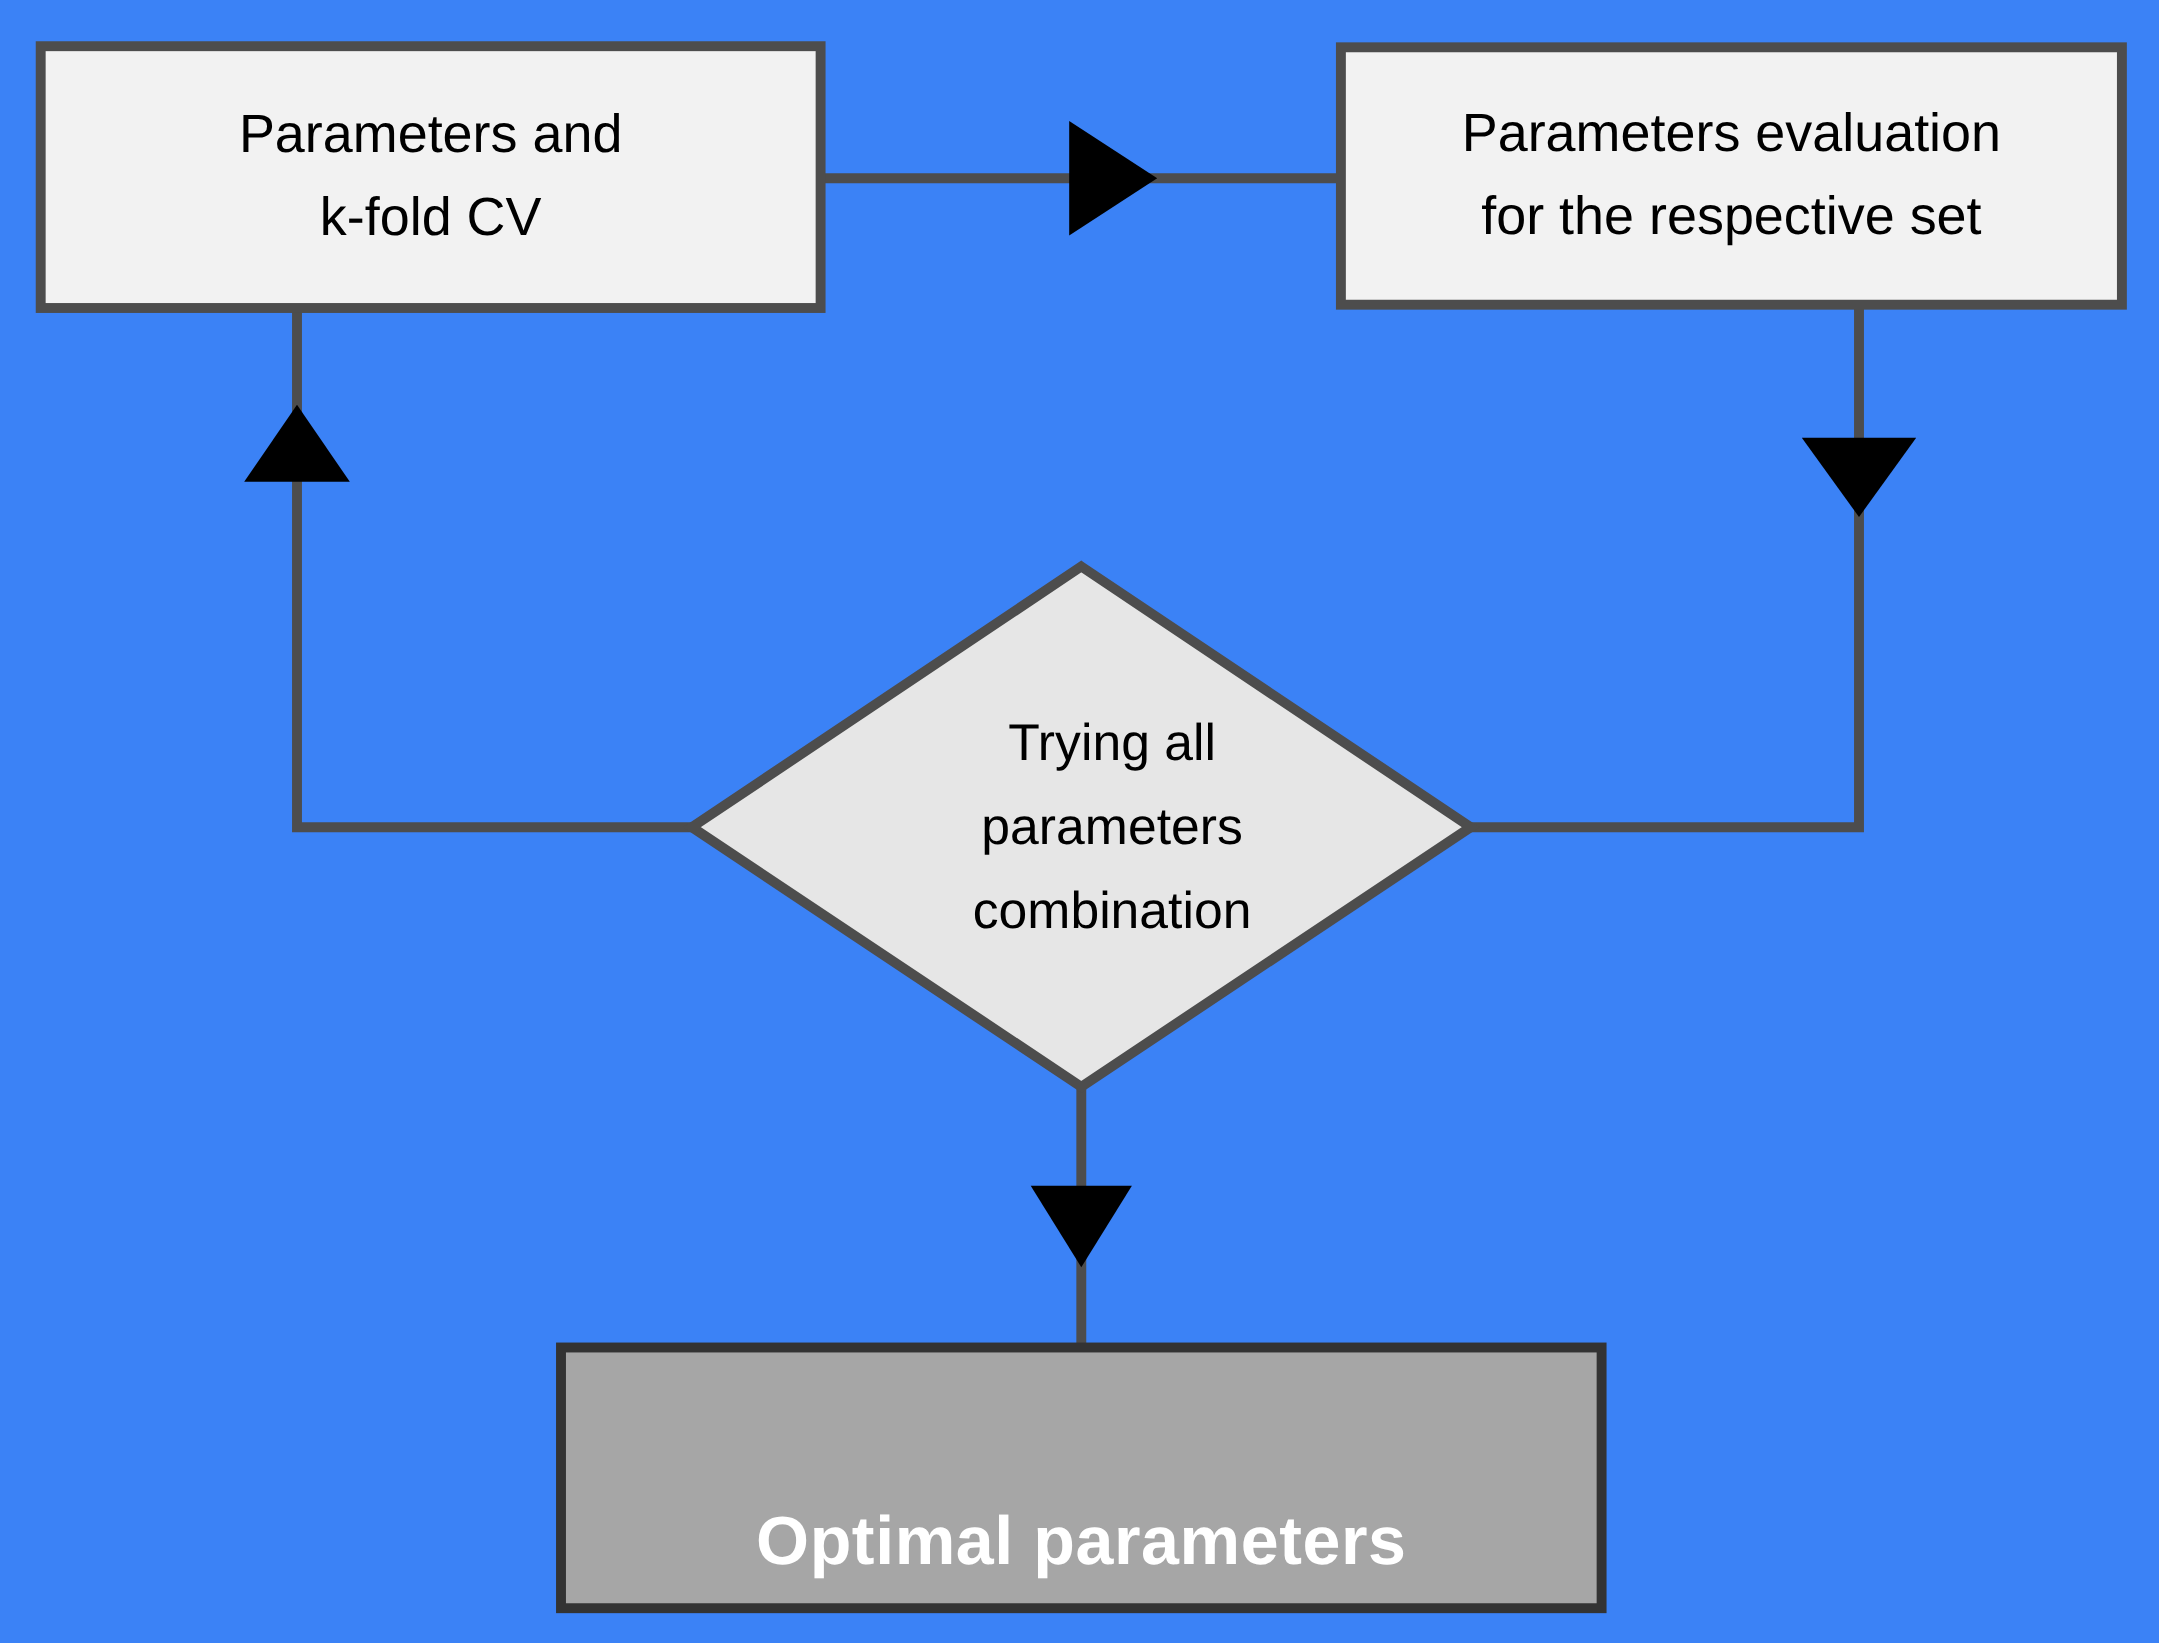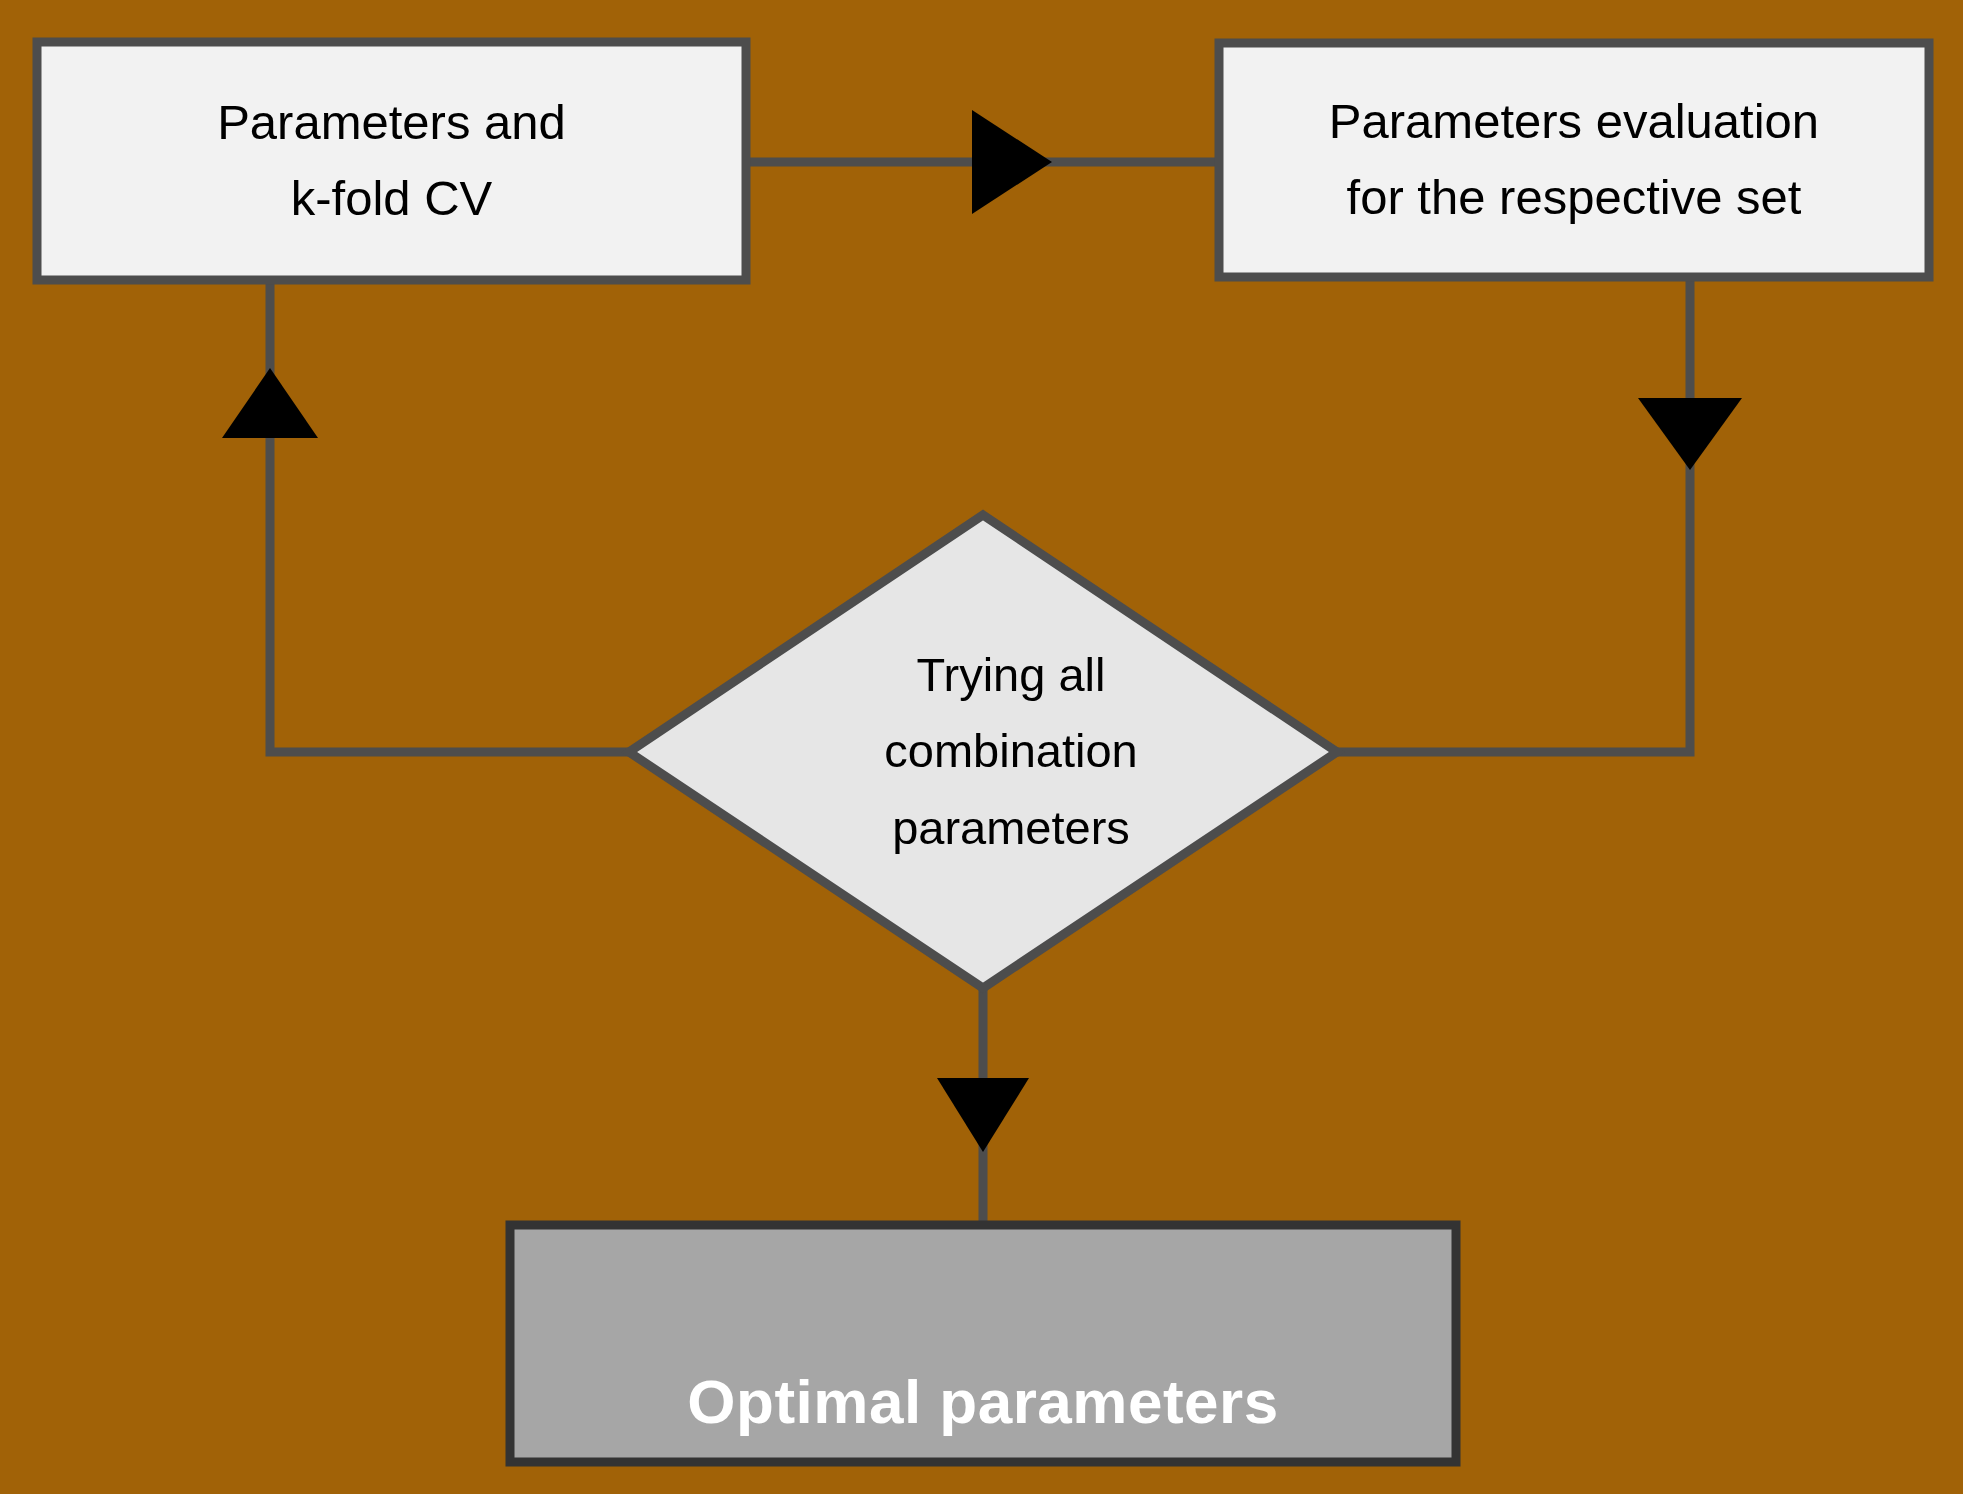--- a/index.html
+++ b/index.html
@@ -4,21 +4,21 @@
 <style>
   html, body {
     margin: 0;
     padding: 0;
     background: #ffffff;
   }
   #canvas {
     position: relative;
     width: 1963px;
     height: 1494px;
-    background: #a16207;
+    background: #3b82f6;
     overflow: hidden;
     font-family: "Liberation Sans", sans-serif;
   }
   .flow-svg {
     position: absolute;
     left: 0;
     top: 0;
     width: 1963px;
     height: 1494px;
   }
@@ -92,21 +92,21 @@
     <span class="line-row">k-fold CV</span>
   </div>
 
   <div class="node-label proc-label" style="left:1219px; top:43px; width:710px; height:234px;">
     <span class="line-row">Parameters evaluation</span>
     <span class="line-row">for the respective set</span>
   </div>
 
   <div class="node-label decision-label" style="left:657px; top:515px; width:708px; height:473px;">
     <span class="line-row">Trying all</span>
+    <span class="line-row">parameters</span>
     <span class="line-row">combination</span>
-    <span class="line-row">parameters</span>
   </div>
 
   <div class="node-label terminal-label" style="left:510px; top:1283px; width:946px; height:237px;">
     <span class="line-row">Optimal parameters</span>
   </div>
 
 </div>
 
 </body></html>

